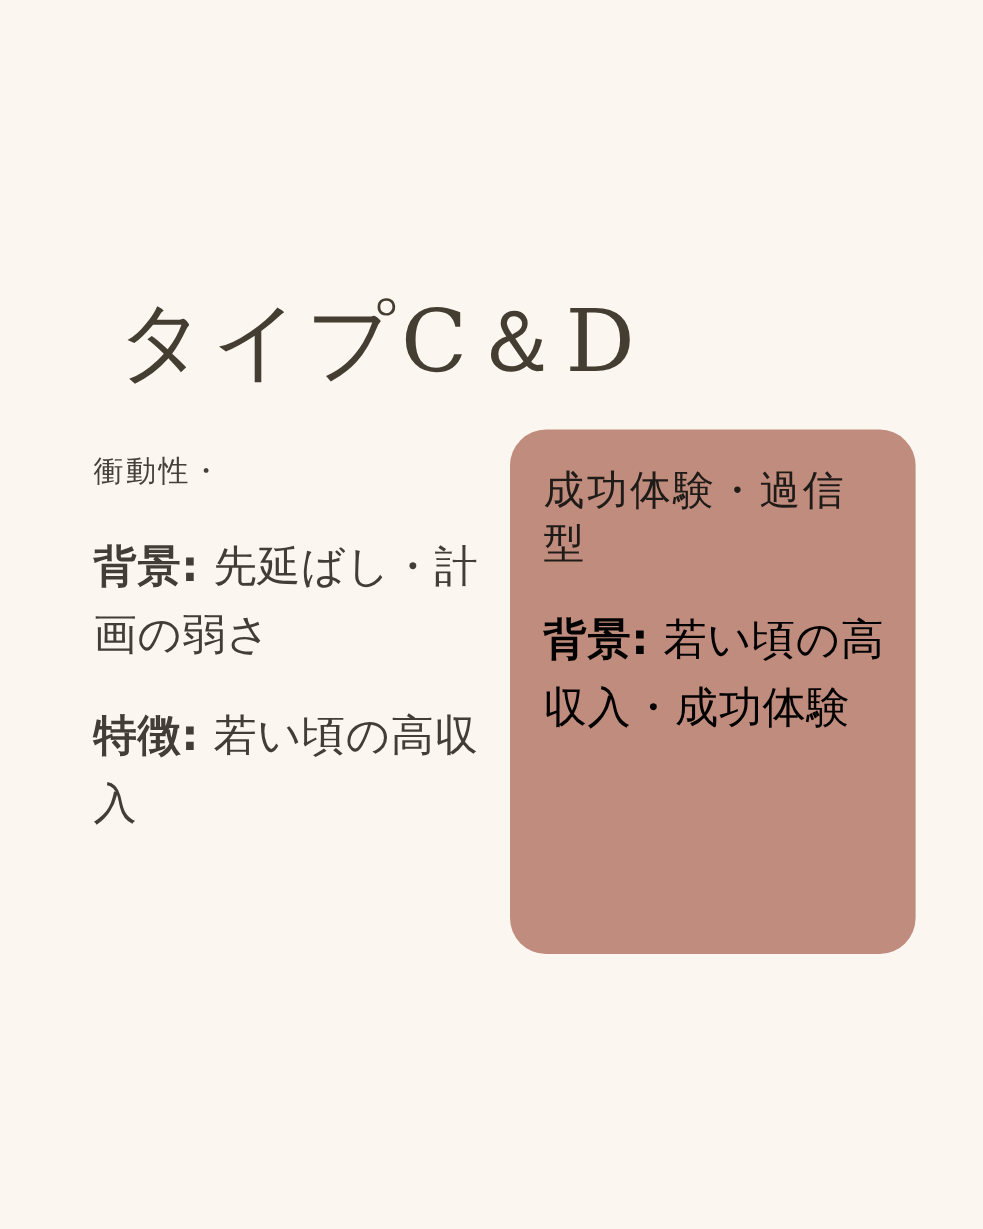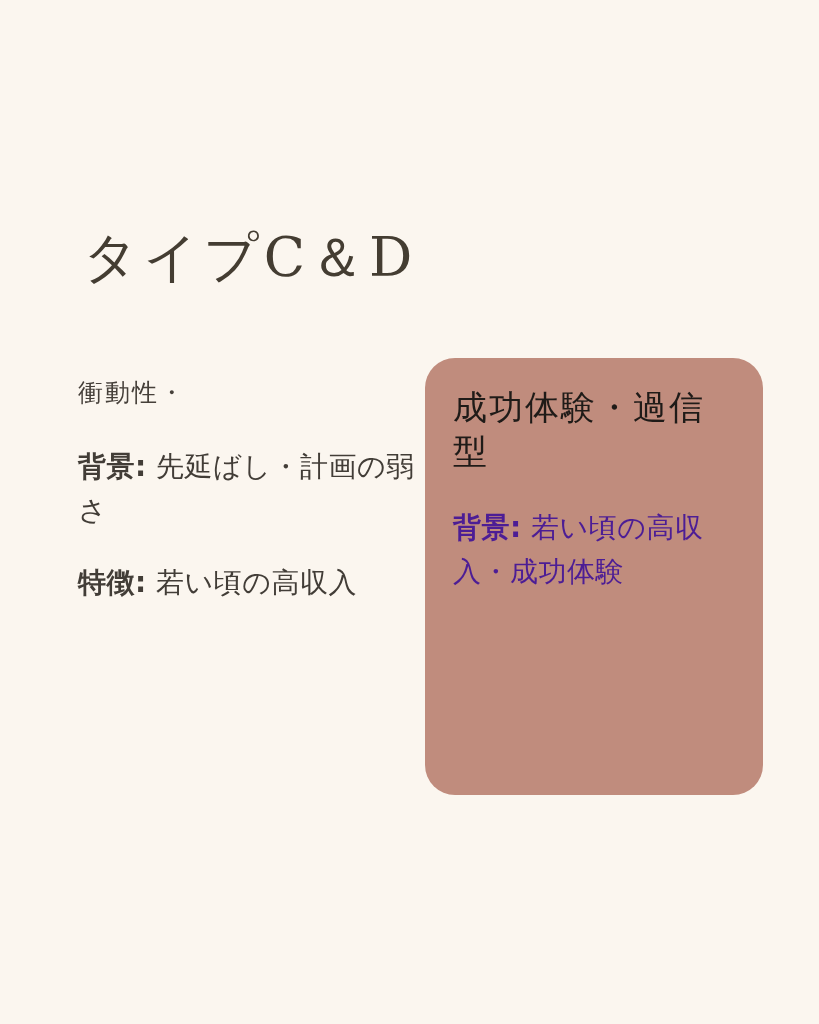--- a/index.html
+++ b/index.html
@@ -11,24 +11,24 @@
     width: 819px;
     height: 1024px;
     background: #FBF6EF;
     overflow: hidden;
     font-family: "DejaVu Sans", "Liberation Sans", sans-serif;
   }
   .title {
     position: absolute;
     left: 83px;
     top: 224px;
-    margin: 0;
+    margin: 15px;
     font-family: "DejaVu Serif", "Liberation Serif", serif;
     font-weight: 500;
-    font-size: 54px;
+    font-size: 72px;
     line-height: 1.25;
     letter-spacing: 5px;
     color: #443D32;
   }
   .left-col {
     position: absolute;
     left: 78px;
     top: 376px;
     width: 350px;
   }
@@ -36,51 +36,51 @@
     margin: 0 0 36px 0;
     font-family: "DejaVu Serif", "Liberation Serif", serif;
     font-weight: 500;
     font-size: 25px;
     line-height: 1.32;
     letter-spacing: 2px;
     color: #46403A;
   }
   .body-block {
     margin: 0 0 28px 0;
-    font-size: 28px;
+    font-size: 36px;
     line-height: 1.57;
     letter-spacing: 0.5px;
     color: #423D37;
   }
   .body-block .label {
     font-weight: bold;
   }
   .panel {
     position: absolute;
     left: 425px;
     top: 358px;
     width: 338px;
     height: 437px;
     box-sizing: border-box;
     background: #C08C7D;
     border-radius: 30px;
     padding: 30px 24px 0 28px;
   }
   .panel-heading {
     margin: 0 0 30px 0;
-    font-family: Liberation Mono, monospace;
+    font-family: Liberation Serif, serif;
     font-weight: 500;
     font-size: 34px;
     line-height: 1.3;
     letter-spacing: 2px;
     color: #1F1B18;
   }
   .panel .body-block {
     margin: 0 0 24px 0;
-    color: #4c1d95;
+    color: #000000;
     letter-spacing: 0.5px;
   }
 </style>
 </head>
 <body>
 
 <div class="canvas">
 
   <h1 class="title">タイプC＆D</h1>
 

